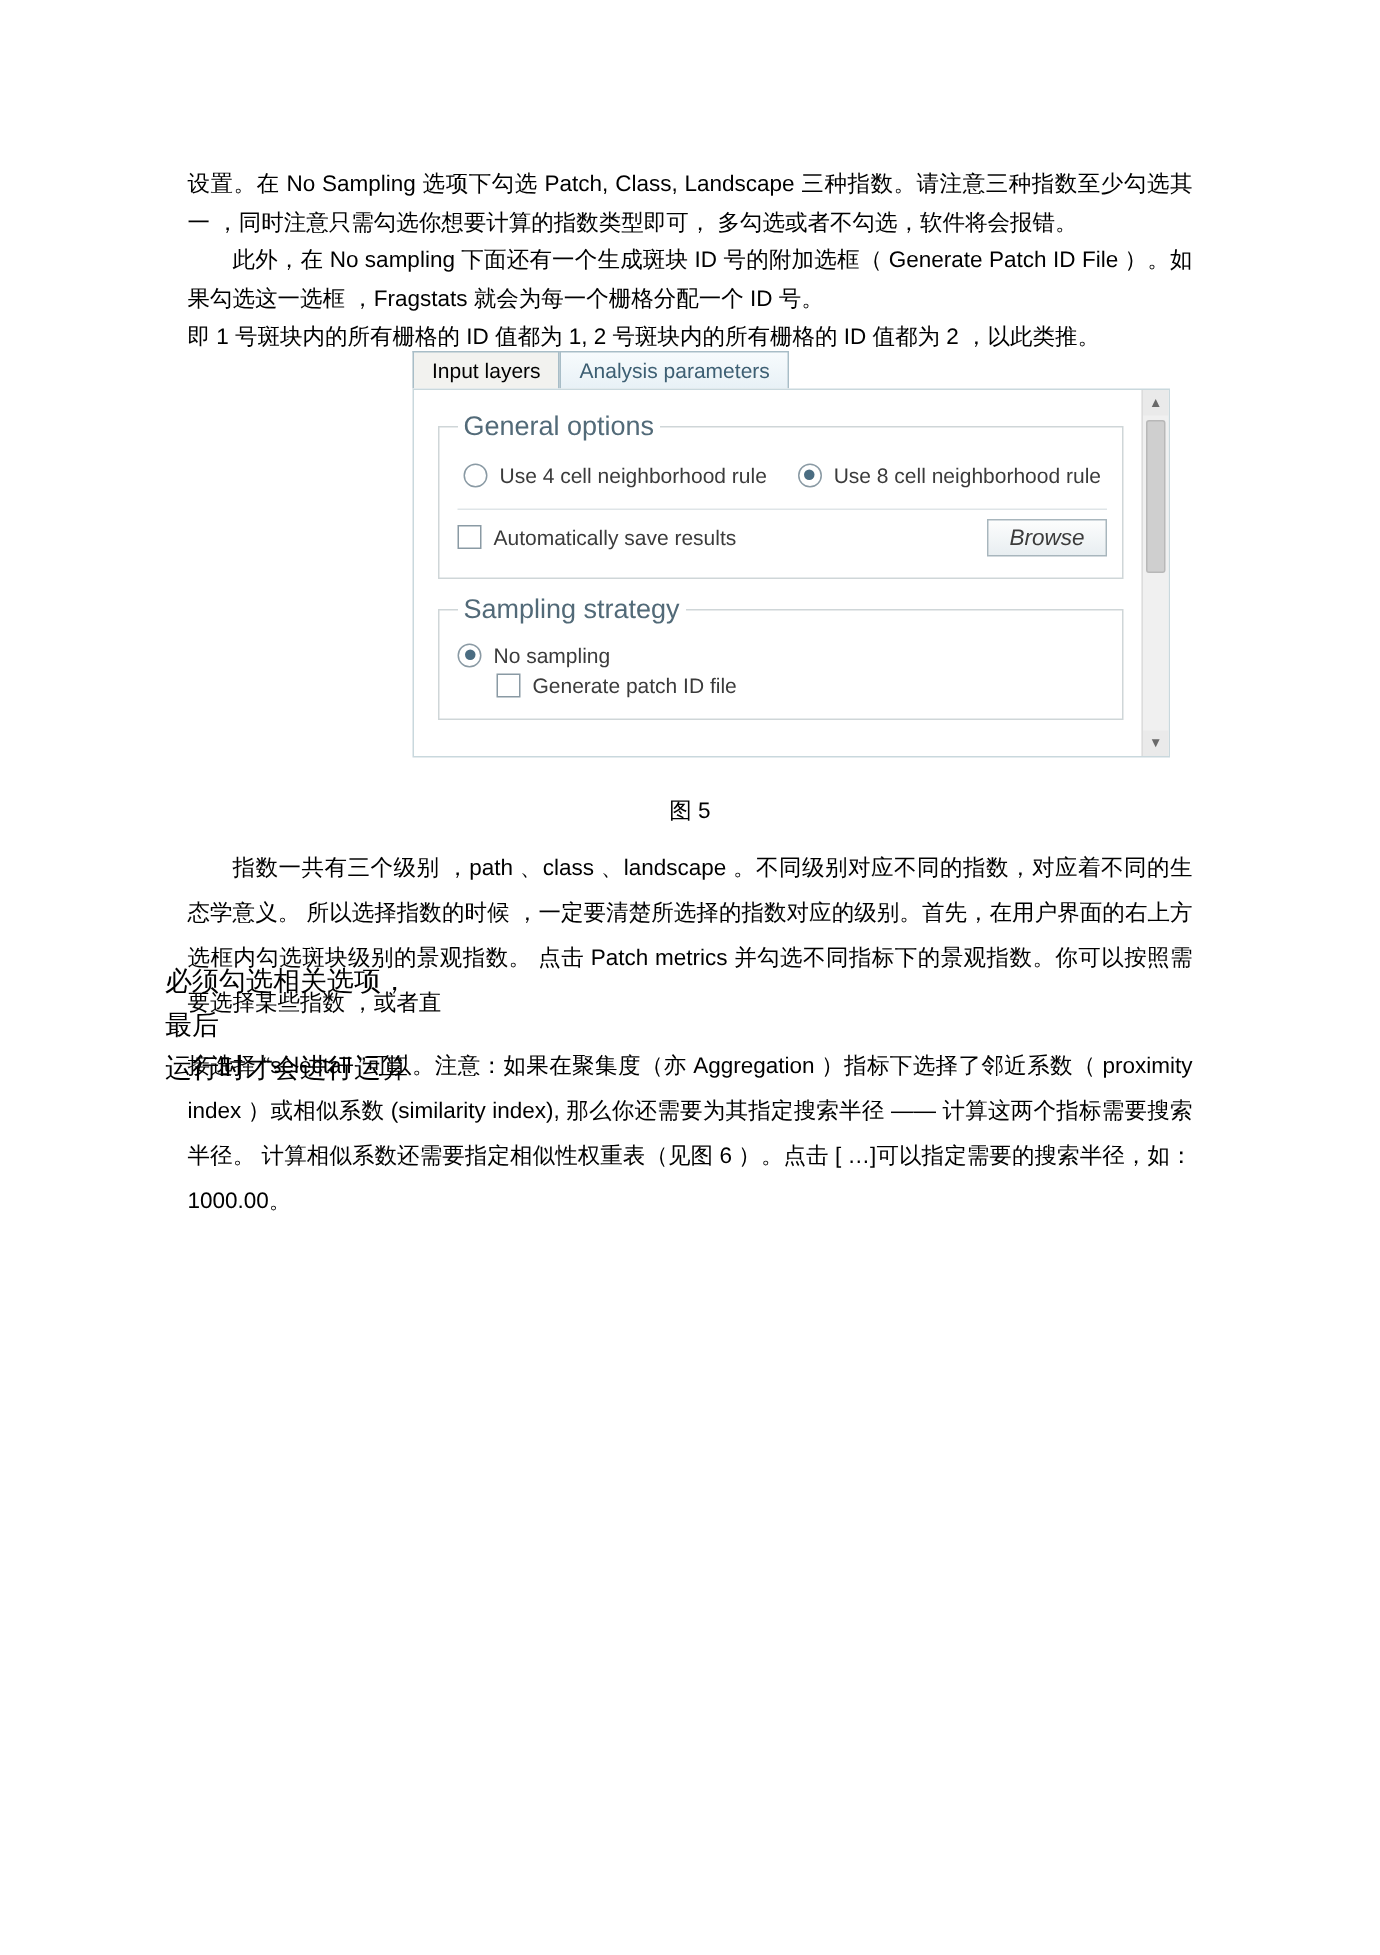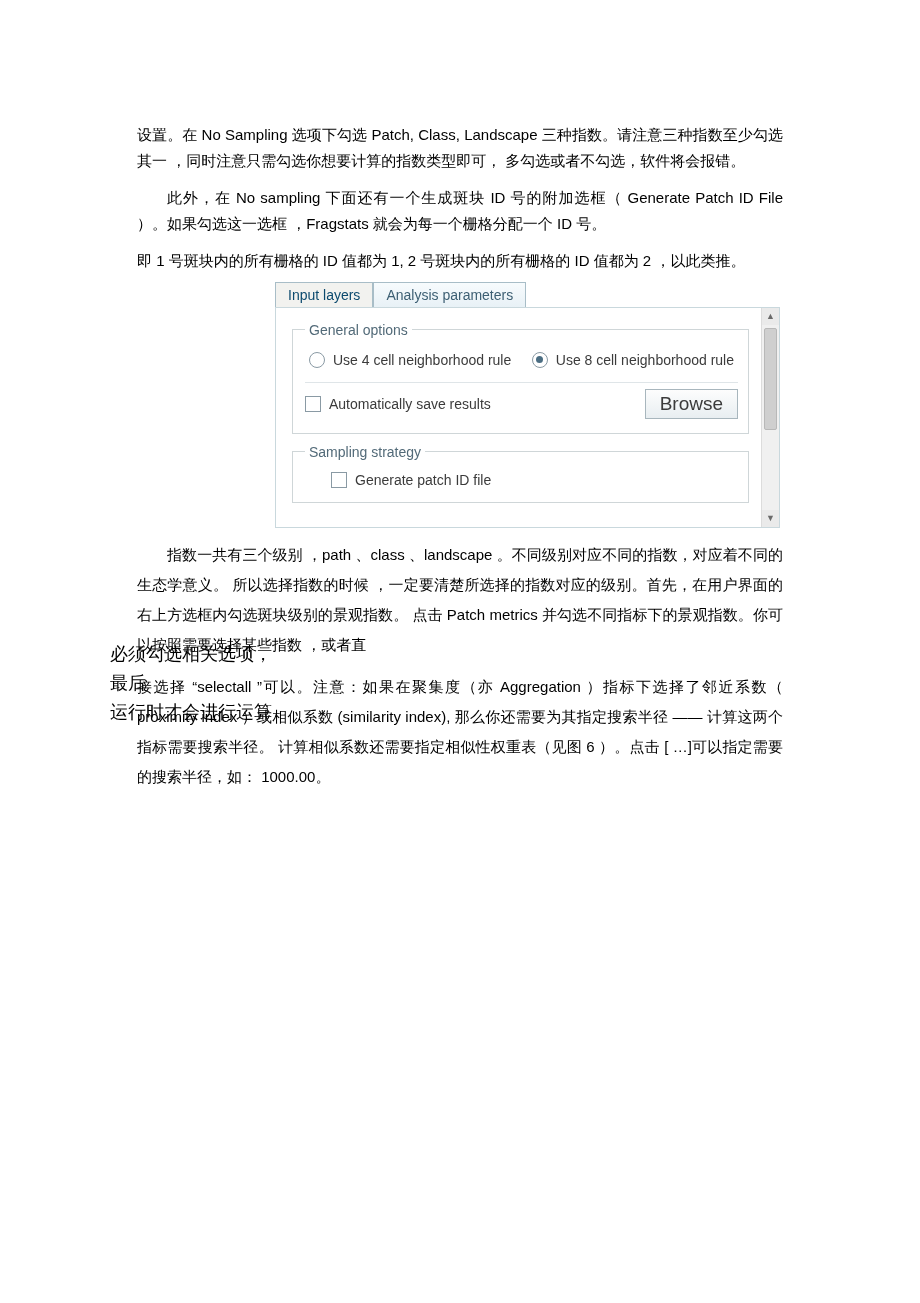--- a/index.html
+++ b/index.html
@@ -13,21 +13,21 @@
   }
   .page {
     padding: 110px 125px 60px 125px;
     position: relative;
   }
   .body-text {
     line-height: 1.7;
     text-align: justify;
   }
   .body-text p {
-    margin: 12px;
+    margin: 0;
   }
   .indent {
     text-indent: 2em;
   }
   .annotation-left {
     position: absolute;
     left: 110px;
     top: 640px;
     font-size: 18px;
     line-height: 1.6;
@@ -45,21 +45,21 @@
   }
   .tab {
     border: 1px solid #a8bdc7;
     background: linear-gradient(#f7fbfd, #e8f1f6);
     padding: 4px 12px;
     border-bottom: none;
     color: #3d5f73;
   }
   .tab.inactive {
     background: #f2f2ef;
-    color: #0c4a6e;
+    color: #000000;
   }
   .panel-outer {
     border: 1px solid #c9d8dd;
     padding: 10px 12px 14px 16px;
     position: relative;
     background: #fff;
     width: 505px;
     box-sizing: border-box;
   }
   .scroll-track {
@@ -96,21 +96,21 @@
     border-radius: 2px;
   }
   fieldset {
     border: 1px solid #cfd6d8;
     margin: 4px 18px 10px 0;
     padding: 8px 10px 10px 12px;
     font-size: 14px;
   }
   legend {
     color: #526a78;
-    font-size: 14px;
+    font-size: 18px;
     padding: 0 4px;
   }
   .row {
     display: flex;
     align-items: center;
     gap: 8px;
     margin: 4px 0;
   }
   .radio, .check {
     width: 14px;
@@ -150,22 +150,23 @@
   }
   .sep {
     border-top: 1px solid #dfe5e8;
     margin: 8px 0 6px 0;
   }
   .browse-btn {
     margin-left: auto;
     border: 1px solid #a8b6bd;
     background: linear-gradient(#fdfdfd, #e8eef1);
     padding: 3px 14px;
-    font-size: 19px;
+    font-size: 15px;
     color: #3b3b3b;
+    font-style: italic;
   }
   .sample-box {
     border: 2px solid #d81e1e;
     padding: 6px 6px 6px 8px;
     margin: 4px 0 8px 26px;
     width: 220px;
   }
   .sample-box .row {
     margin: 4px 0;
   }
@@ -227,30 +228,37 @@
         <div class="sep"></div>
         <div class="row">
           <span class="check"></span>
           <span class="lbl">Automatically save results</span>
           <span class="browse-btn">Browse</span>
         </div>
       </fieldset>
 
       <fieldset>
         <legend>Sampling strategy</legend>
+        <div class="row">
+          <span class="radio">
+              <span class="dot"></span>
+            </span>
+          <span class="lbl">No sampling</span>
+        </div>
 
 
         <div class="row" style="margin-left:26px;">
           <span class="check"></span>
           <span class="lbl">Generate patch ID file</span>
         </div>
       </fieldset>
     </div>
   </div>
 
+  <div class="fig-caption">图 5</div>
 
 
   <div class="body-text spaced">
     <p class="indent">指数一共有三个级别 ，path 、class 、landscape 。不同级别对应不同的指数，对应着不同的生态学意义。 所以选择指数的时候 ，一定要清楚所选择的指数对应的级别。首先，在用户界面的右上方选框内勾选斑块级别的景观指数。 点击 Patch metrics 并勾选不同指标下的景观指数。你可以按照需要选择某些指数 ，或者直</p>
     <p>接选择 “selectall ”可以。注意：如果在聚集度（亦 Aggregation ）指标下选择了邻近系数（ proximity index  ）或相似系数 (similarity index), 那么你还需要为其指定搜索半径 —— 计算这两个指标需要搜索半径。 计算相似系数还需要指定相似性权重表（见图 6 ）。点击 [ …]可以指定需要的搜索半径，如： 1000.00。</p>
   </div>
 
 </div>
 
 </body></html>

